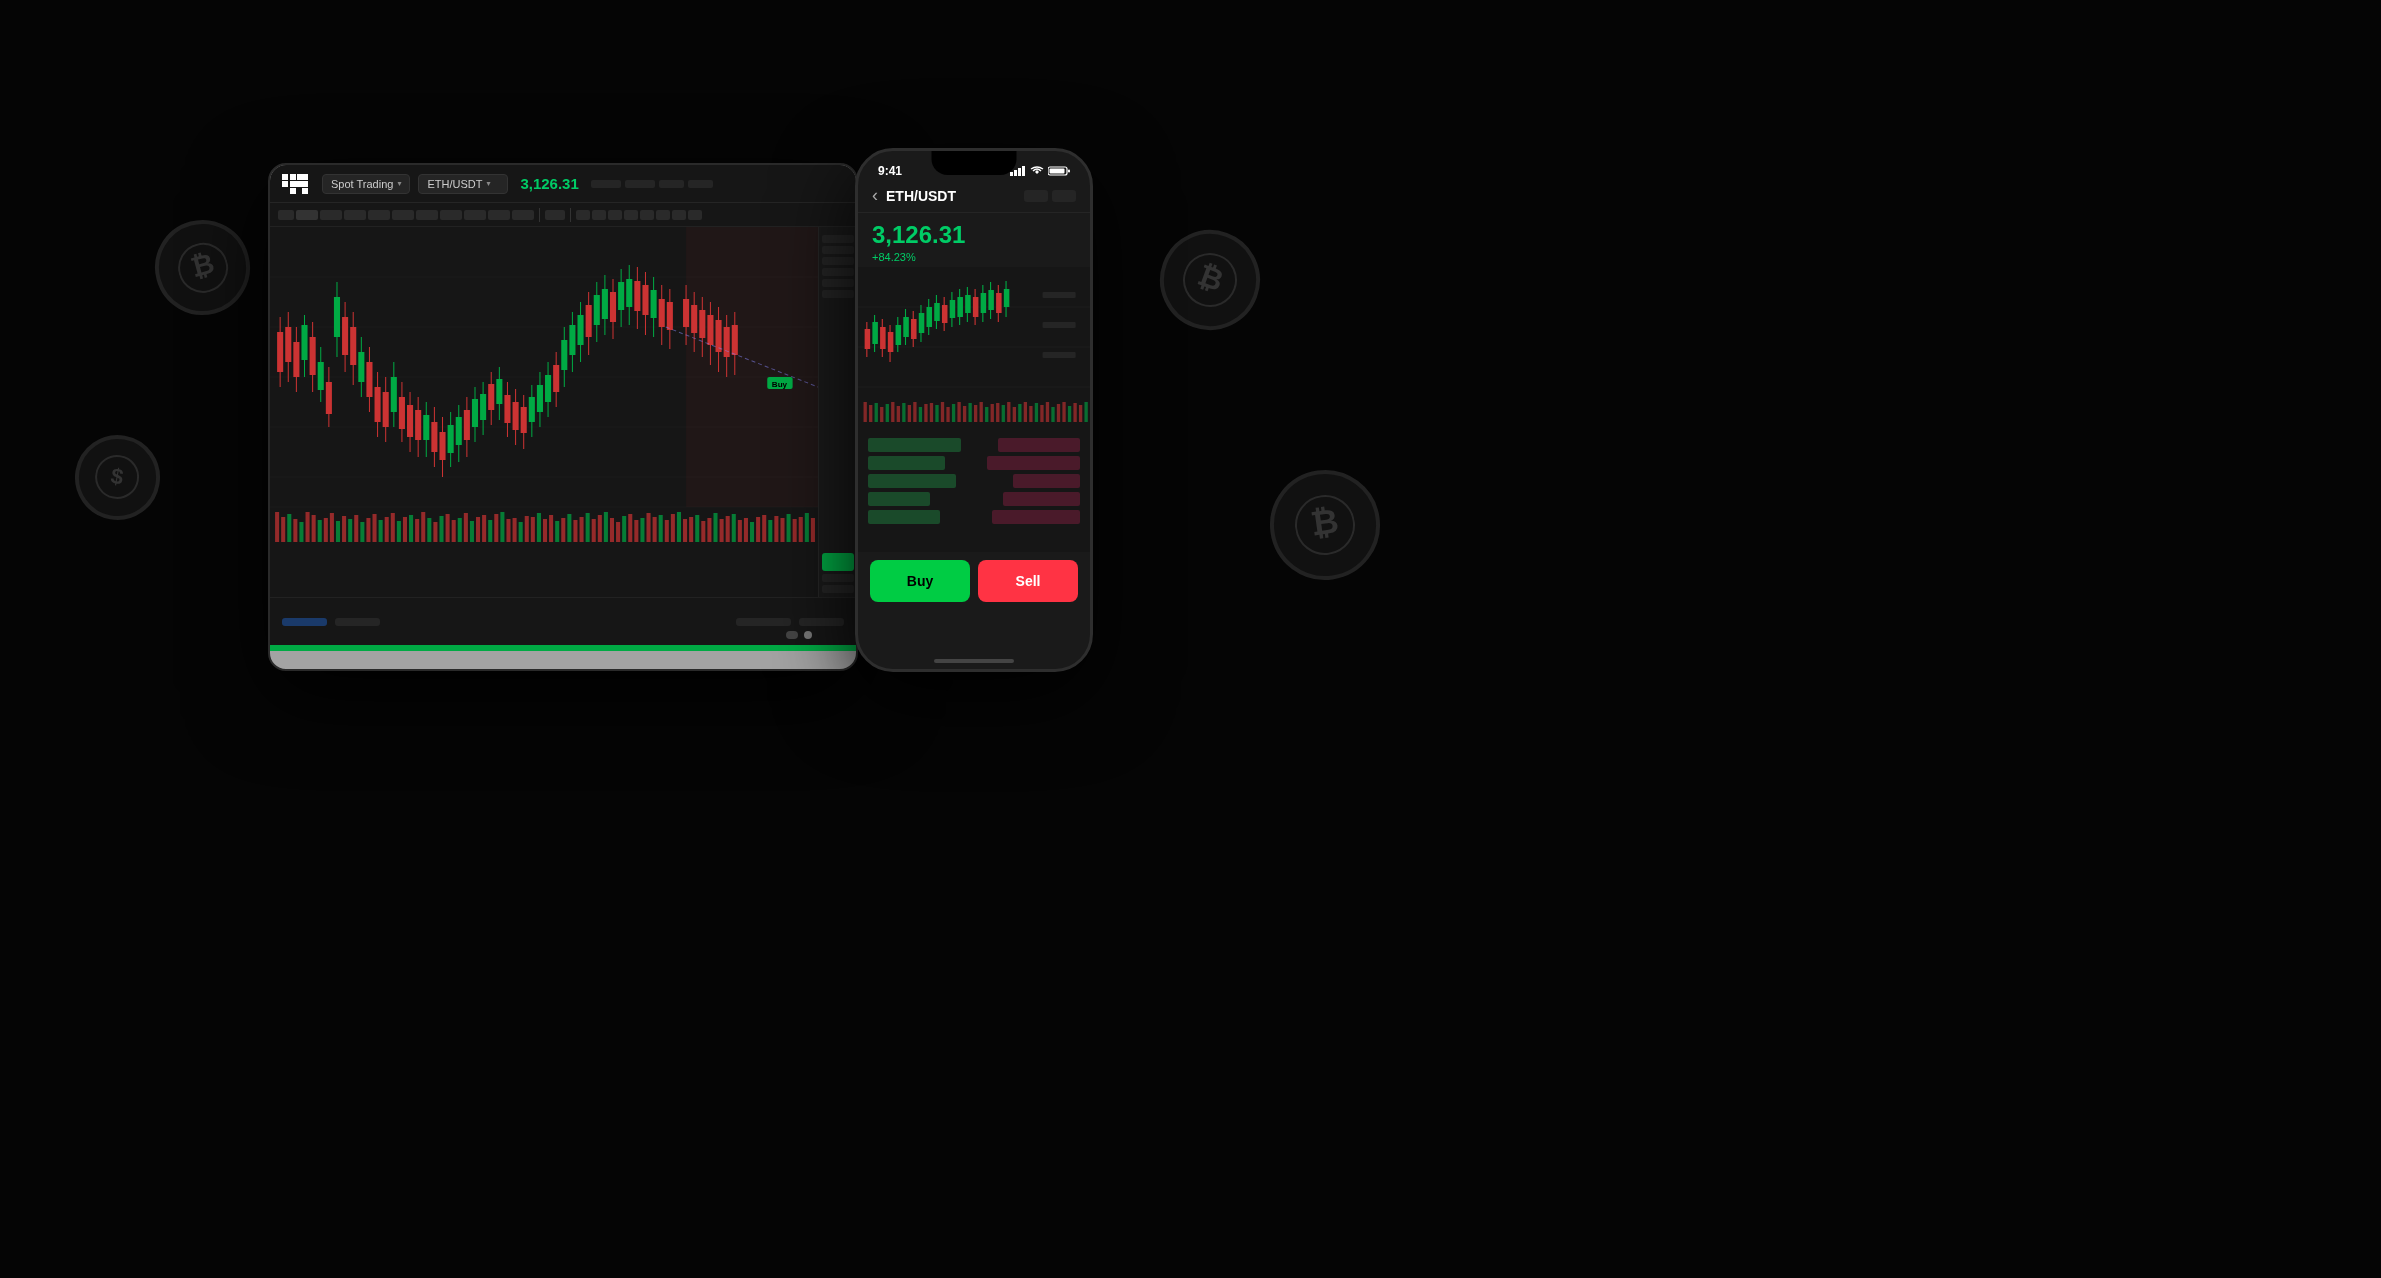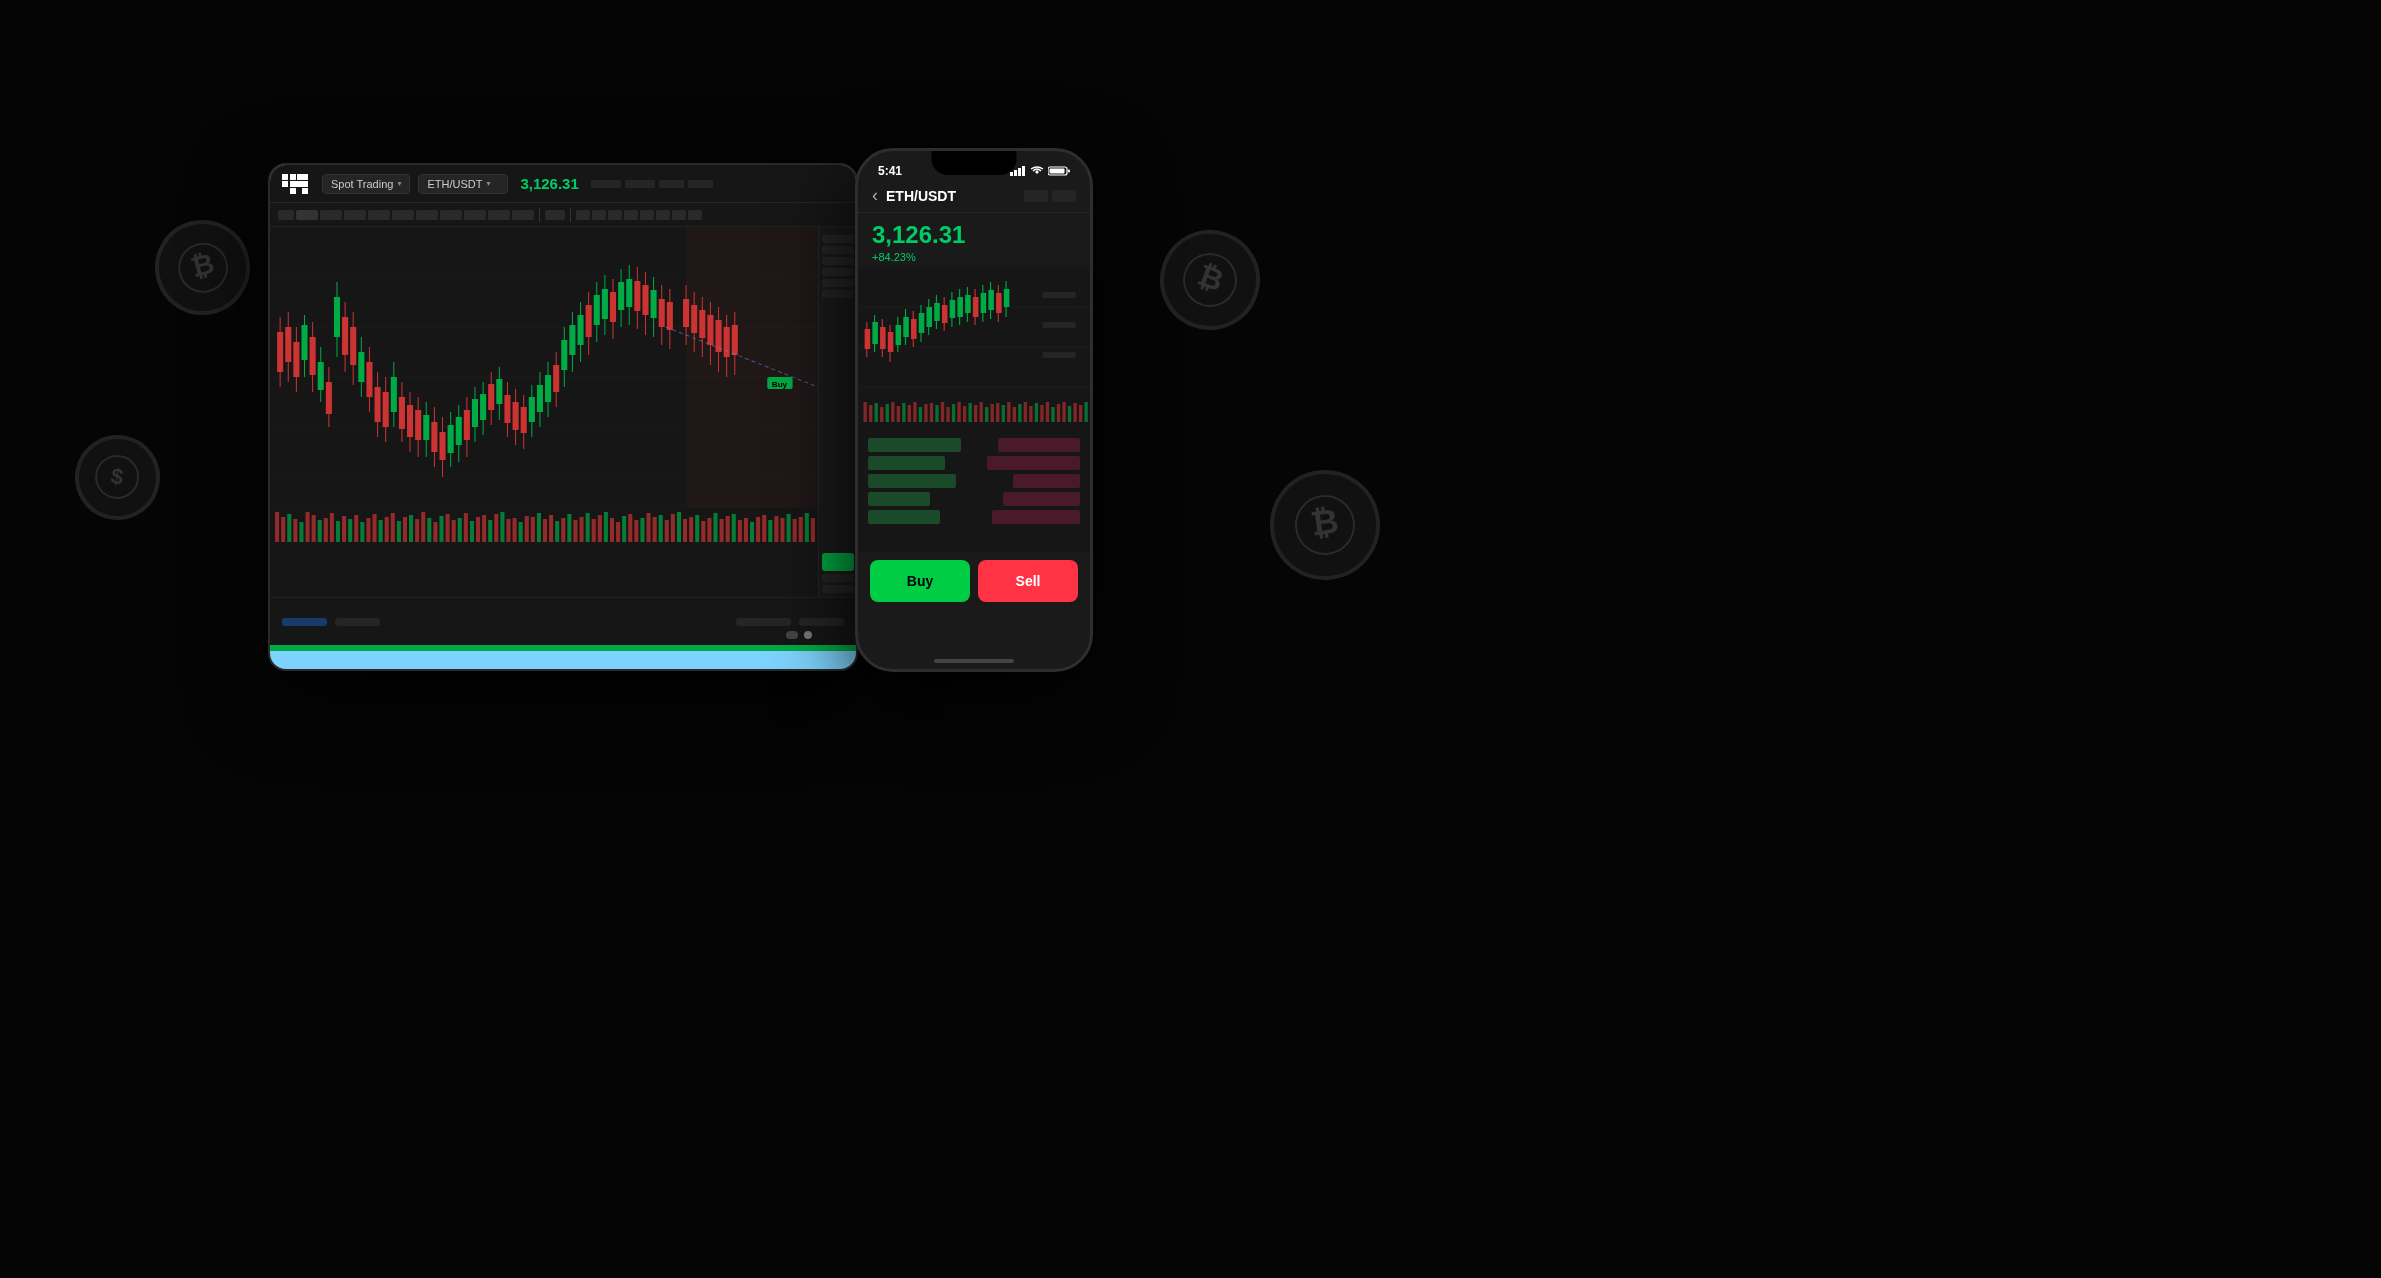--- a/index.html
+++ b/index.html
@@ -52,21 +52,21 @@
   </svg>
 </div>
 
 <div style="position:absolute;left:1270px;top:470px;width:110px;height:110px;border-radius:50%;border:4px solid #222;display:flex;align-items:center;justify-content:center;background:#111;transform:rotate(-8deg);">
   <svg width="60" height="60" viewBox="0 0 60 60">
     <circle cx="30" cy="30" r="29" fill="none" stroke="#2a2a2a" stroke-width="2"></circle>
     <text x="30" y="39" text-anchor="middle" fill="#333" font-size="34" font-weight="bold">₿</text>
   </svg>
 </div>
 
-<div class="tablet" style="position:absolute;left:268px;top:163px;width:590px;height:508px;background:#7dd3fc;border-radius:18px;border:2px solid #2a2a2a;overflow:hidden;box-shadow:0 25px 80px rgba(0,0,0,0.9);">
+<div class="tablet" style="position:absolute;left:268px;top:163px;width:590px;height:508px;background:#a3a3a3;border-radius:18px;border:2px solid #2a2a2a;overflow:hidden;box-shadow:0 25px 80px rgba(0,0,0,0.9);">
 
   <div style="display:flex;align-items:center;gap:8px;padding:8px 12px;background:#161616;border-bottom:1px solid #252525;height:38px;">
 
     <div style="display:flex;align-items:center;gap:1px;margin-right:4px;">
       <svg width="28" height="20" viewBox="0 0 28 20" fill="white">
 
         <rect x="0" y="0" width="6" height="6"></rect>
         <rect x="0" y="7" width="6" height="6"></rect>
 
         <rect x="8" y="0" width="6" height="6"></rect>
@@ -405,21 +405,21 @@
     <div style="width:12px;height:8px;background:#444;border-radius:4px;"></div>
     <div style="width:8px;height:8px;background:#777;border-radius:50%;"></div>
   </div>
 </div>
 
 <div style="position:absolute;left:855px;top:148px;width:238px;height:524px;background:#1a1a1a;border-radius:38px;border:3px solid #2e2e2e;overflow:hidden;box-shadow:0 25px 80px rgba(0,0,0,0.9);">
 
   <div style="position:absolute;top:0;left:50%;transform:translateX(-50%);width:85px;height:24px;background:#000;border-radius:0 0 16px 16px;z-index:20;"></div>
 
   <div style="display:flex;justify-content:space-between;align-items:center;padding:10px 20px 0;height:30px;color:#fff;">
-    <span style="font-size:12px;font-weight:700;">5:41</span>
+    <span style="font-size:12px;font-weight:700;">9:41</span>
     <div style="display:flex;align-items:center;gap:4px;">
       <svg width="16" height="10" viewBox="0 0 16 10" fill="white">
         <rect x="0" y="6" width="3" height="4"></rect>
         <rect x="4" y="4" width="3" height="6"></rect>
         <rect x="8" y="2" width="3" height="8"></rect>
         <rect x="12" y="0" width="3" height="10"></rect>
       </svg>
       <svg width="14" height="10" viewBox="0 0 14 10" fill="white">
         <path d="M7 8 L9 6 L7 4 L5 6 Z" fill="white"></path>
         <path d="M3 5 Q7 1 11 5" fill="none" stroke="white" stroke-width="1.5"></path>

